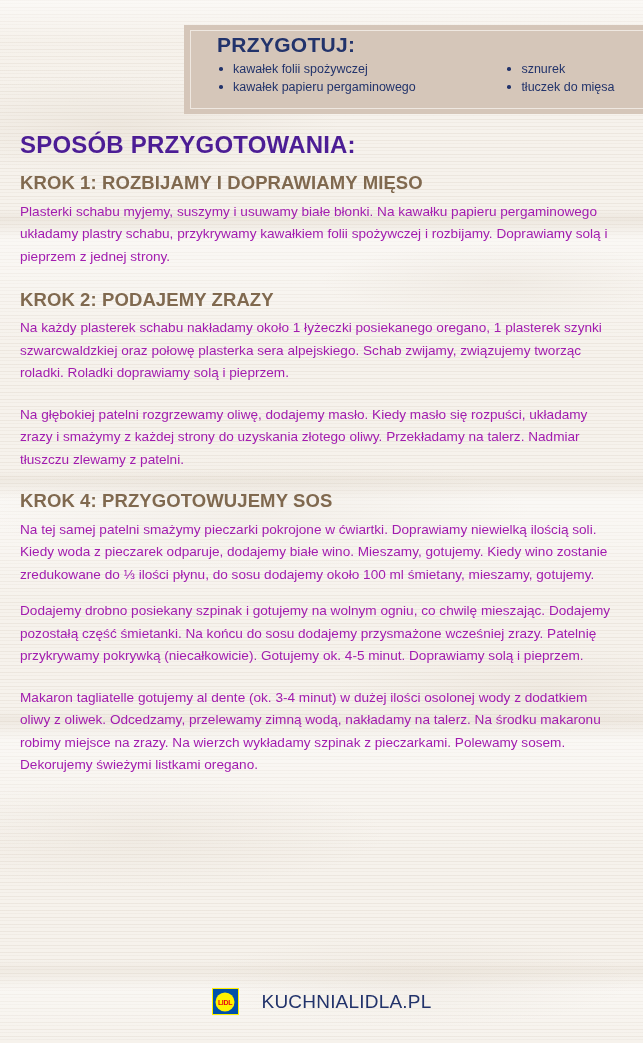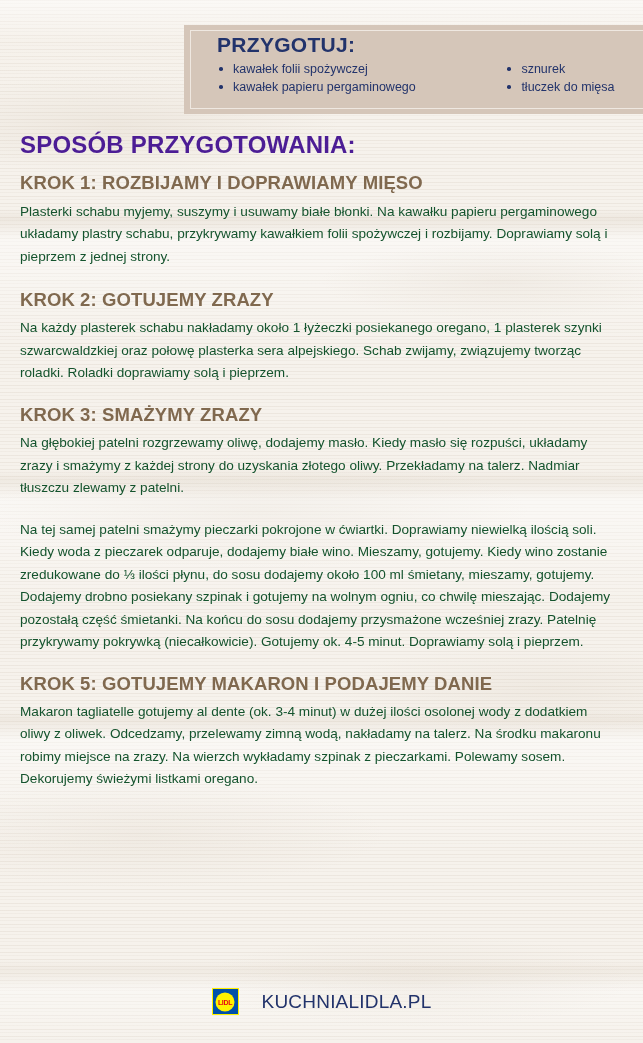--- a/index.html
+++ b/index.html
@@ -154,27 +154,27 @@
   }
   .step-heading {
     color: #80694f;
     font-size: 18.5px;
     font-weight: bold;
     letter-spacing: 0.1px;
     line-height: 1.15;
     margin: 5px 0 7px 0;
   }
   .step-body {
-    color: #14532d;
+    color: #a21caf;
     font-size: 13.6px;
     line-height: 22.5px;
     margin: 0;
     max-width: 600px;
   }
-  .step-body + .step-body { }
+  .step-body + .step-body { margin-top: 14px; }
   .step-block { margin-bottom: 19px; }
   .step-block.first { margin-bottom: 21px; }
 
   
   #footer {
     position: absolute;
     left: 0;
     top: 988px;
     width: 643px;
     display: flex;
@@ -247,36 +247,35 @@
 
   <div id="content">
     <h1 id="main-title">SPOSÓB PRZYGOTOWANIA:</h1>
 
     <div class="step-block first">
       <h3 class="step-heading">KROK 1: ROZBIJAMY I DOPRAWIAMY MIĘSO</h3>
       <p class="step-body">Plasterki schabu myjemy, suszymy i usuwamy białe błonki. Na kawałku papieru pergaminowego układamy plastry schabu, przykrywamy kawałkiem folii spożywczej i rozbijamy. Doprawiamy solą i pieprzem z jednej strony.</p>
     </div>
 
     <div class="step-block">
-      <h3 class="step-heading">KROK 2: GOTUJEMY ZRAZY</h3>
+      <h3 class="step-heading">KROK 2: PODAJEMY ZRAZY</h3>
       <p class="step-body">Na każdy plasterek schabu nakładamy około 1 łyżeczki posiekanego oregano, 1 plasterek szynki szwarcwaldzkiej oraz połowę plasterka sera alpejskiego. Schab zwijamy, związujemy tworząc roladki. Roladki doprawiamy solą i pieprzem.</p>
     </div>
 
     <div class="step-block">
-      <h3 class="step-heading">KROK 3: SMAŻYMY ZRAZY</h3>
       <p class="step-body">Na głębokiej patelni rozgrzewamy oliwę, dodajemy masło. Kiedy masło się rozpuści, układamy zrazy i smażymy z każdej strony do uzyskania złotego oliwy. Przekładamy na talerz. Nadmiar tłuszczu zlewamy z patelni.</p>
     </div>
 
     <div class="step-block">
+      <h3 class="step-heading">KROK 4: PRZYGOTOWUJEMY SOS</h3>
       <p class="step-body">Na tej samej patelni smażymy pieczarki pokrojone w ćwiartki. Doprawiamy niewielką ilością soli. Kiedy woda z pieczarek odparuje, dodajemy białe wino. Mieszamy, gotujemy. Kiedy wino zostanie zredukowane do ⅓ ilości płynu, do sosu dodajemy około 100 ml śmietany, mieszamy, gotujemy.</p>
       <p class="step-body">Dodajemy drobno posiekany szpinak i gotujemy na wolnym ogniu, co chwilę mieszając. Dodajemy pozostałą część śmietanki. Na końcu do sosu dodajemy przysmażone wcześniej zrazy. Patelnię przykrywamy pokrywką (niecałkowicie). Gotujemy ok. 4-5 minut. Doprawiamy solą i pieprzem.</p>
     </div>
 
     <div class="step-block">
-      <h3 class="step-heading">KROK 5: GOTUJEMY MAKARON I PODAJEMY DANIE</h3>
       <p class="step-body">Makaron tagliatelle gotujemy al dente (ok. 3-4 minut) w dużej ilości osolonej wody z dodatkiem oliwy z oliwek. Odcedzamy, przelewamy zimną wodą, nakładamy na talerz. Na środku makaronu robimy miejsce na zrazy. Na wierzch wykładamy szpinak z pieczarkami. Polewamy sosem. Dekorujemy świeżymi listkami oregano.</p>
     </div>
   </div>
 
   <div id="footer">
     <span id="lidl-logo">
       <span class="disc">
         <span class="wordmark">LIDL</span>
       </span>
     </span>

